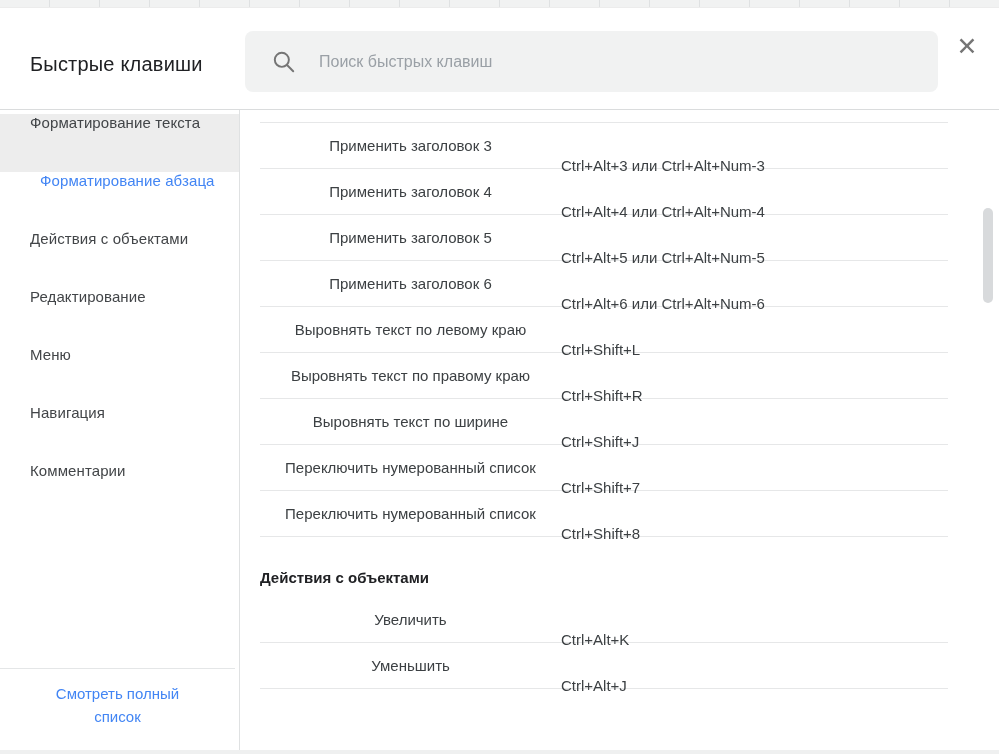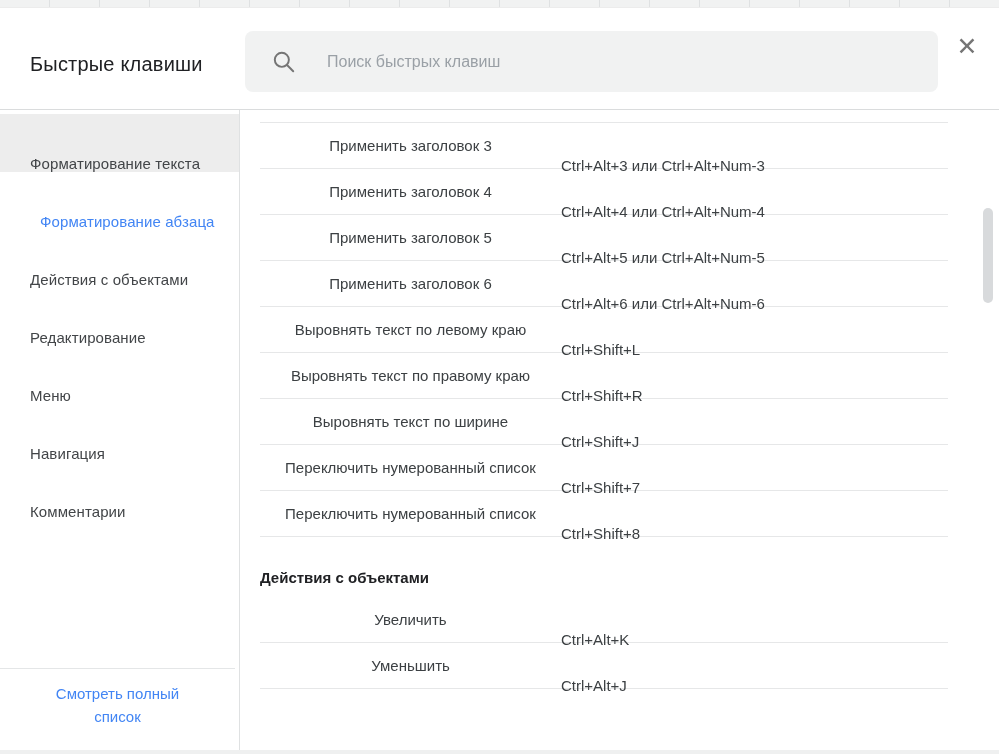--- a/index.html
+++ b/index.html
@@ -20,40 +20,40 @@
   }
 
   .dialog { position:absolute; top:8px; left:0; width:999px; height:742px; background:#0f172a; display:flex; flex-direction:column; }
 
   
   .header { flex:0 0 102px; height:102px; position:relative; border-bottom:1px solid #dadcdd; background:#fff; }
   .title { position:absolute; left:30px; top:45px; font-size:20px; color:#202124; letter-spacing:.2px; }
   .searchbox {
     position:absolute; left:245px; top:23px; width:693px; height:61px;
     background:#f1f2f2; border-radius:8px;
-    display:flex; align-items:center; padding:0 20px;gap:8px;
+    display:flex; align-items:center; padding:0 20px;
   }
   .searchbox .mag { flex:0 0 auto; margin:0 22px 0 6px; display:block; }
   .searchbox input {
     flex:1; border:none; outline:none; background:transparent;
     font-family:"Liberation Sans", sans-serif; font-size:16px; color:#202124;
   }
   .searchbox input::placeholder { color:#9aa0a6; opacity:1; }
   .close-btn {
     position:absolute; right:16px; top:22px; width:32px; height:32px;
     display:flex; align-items:center; justify-content:center;
     font-size:25px; color:#757575; cursor:pointer; user-select:none; line-height:1;
   }
 
   
   .bodyrow { flex:1; display:flex; min-height:0; }
 
   .sidebar { flex:0 0 240px; width:240px; border-right:1px solid #dfe1e2; position:relative; padding-top:4px; background:#fff; }
   .nav-item {
-    height:58px; display:flex; align-items:flex-end; padding-left:30px;
+    height:58px; display:flex; align-items:flex-start; padding-left:30px;
     font-size:15px; color:#424548; cursor:pointer; letter-spacing:.1px;
   }
   .nav-item.hover { background:#ededed; }
   .nav-item.active { color:#4285f4;padding-left:40px; }
   .sidebar-footer { position:absolute; left:0; right:4px; bottom:0; background:#fff; }
   .footer-divider { border-top:1px solid #e4e6e7; }
   .full-list-link {
     display:block; padding:13px 35px 22px; text-align:center;
     color:#4285f4; font-size:15px; font-weight:500; line-height:23px; cursor:pointer;
   }

